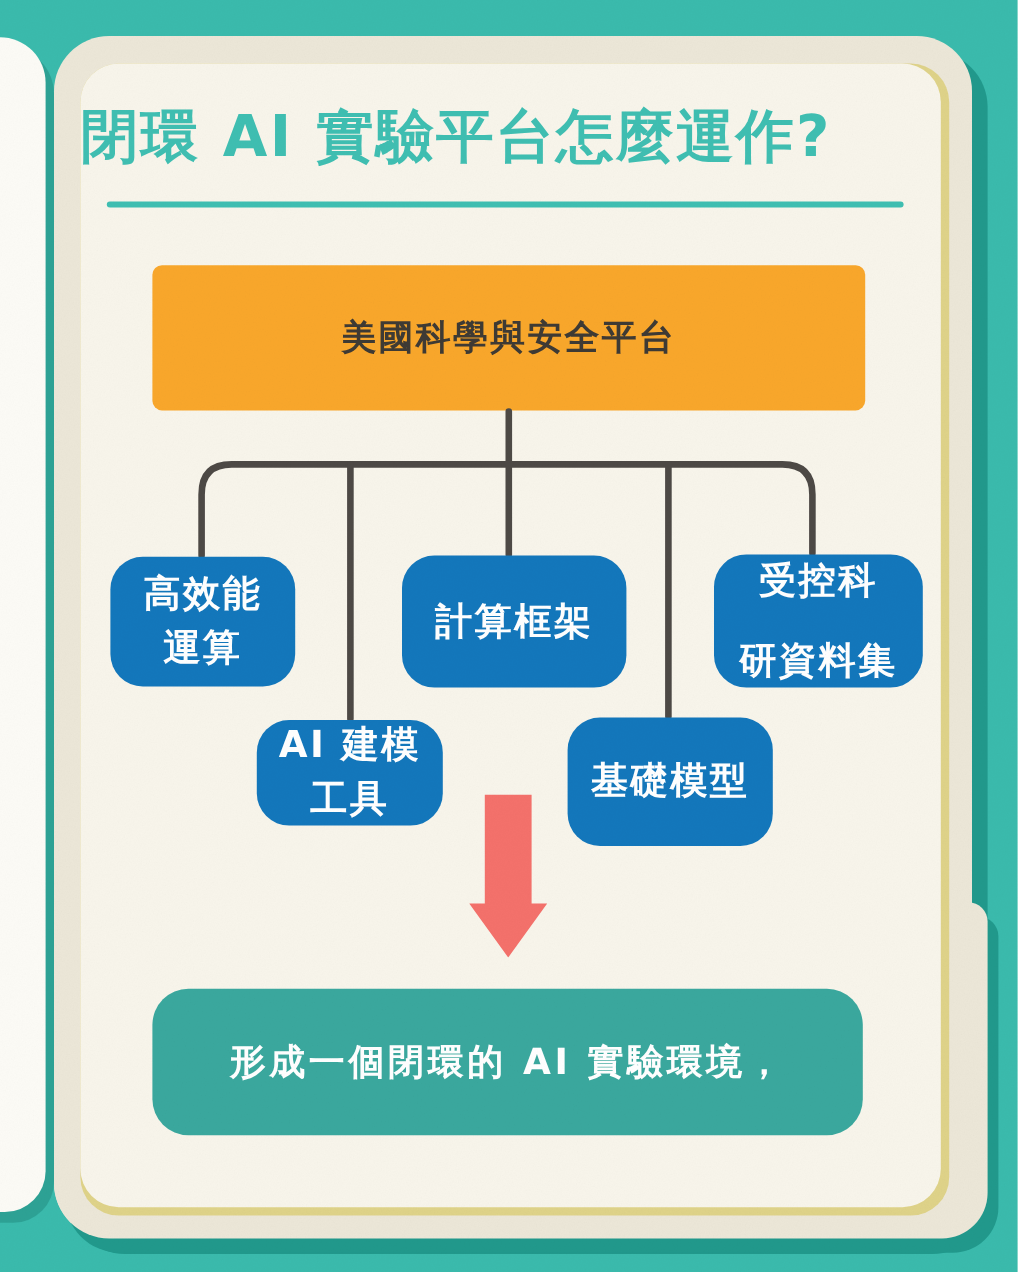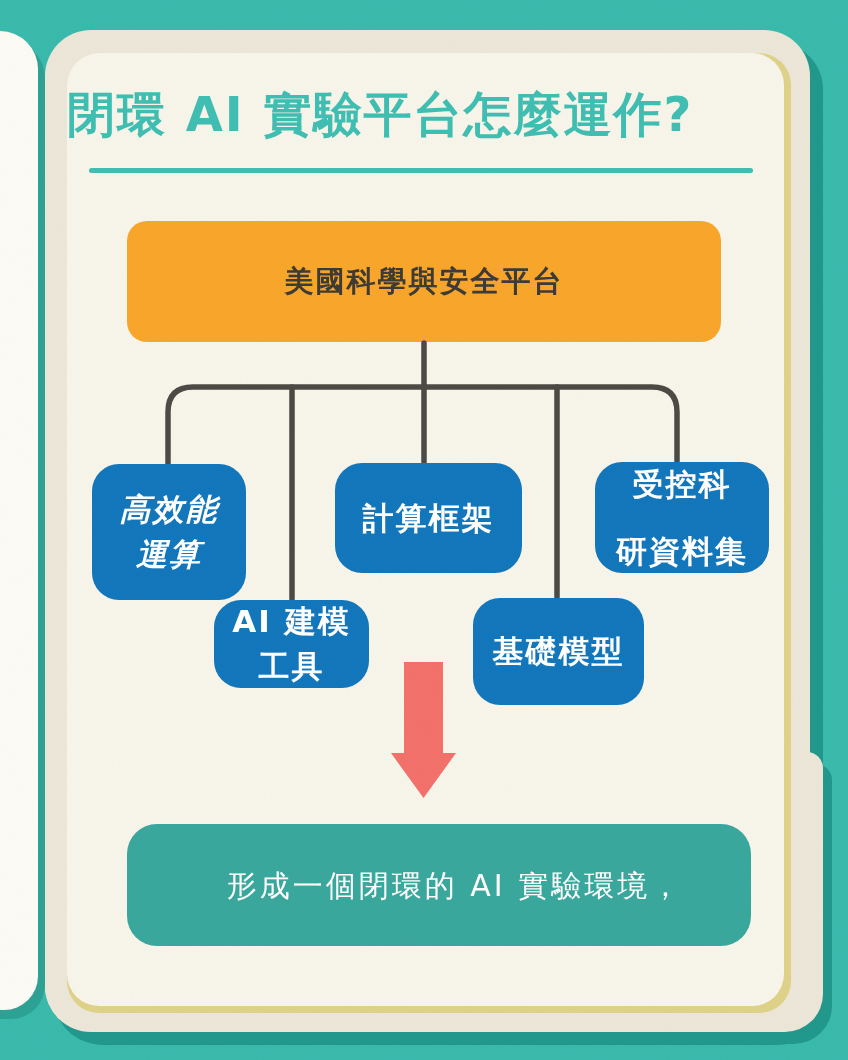--- a/index.html
+++ b/index.html
@@ -41,44 +41,44 @@
     left:67px;top:82px;width:717px;
     font-size:48px;font-weight:bold;color:#3FBFB2;letter-spacing:2px;
     line-height:64px;white-space:nowrap;
   }
   .title-underline{
     left:89px;top:168px;width:664px;height:5px;
     background:#3FBFB2;border-radius:3px;
   }
   .root-box{
     left:127px;top:221px;width:594px;height:121px;
-    background:#F9A72B;border-radius:20px;
+    background:#F9A72B;border-radius:8px;
     display:flex;flex-direction:column;justify-content:center;align-items:center;
     color:#3E3A34;font-size:29px;font-weight:bold;line-height:45px;
     letter-spacing:2px;text-align:center;white-space:nowrap;
   }
   .connectors{left:0;top:0;}
   .node{
     background:#1377BC;border-radius:27px;color:#FFFFFF;
     display:flex;flex-direction:column;justify-content:center;align-items:center;
     font-size:31px;font-weight:bold;line-height:45px;letter-spacing:2px;
     text-align:center;white-space:nowrap;
   }
-  .node-hpc{left:92px;top:464px;width:154px;height:136px;font-style:italic;}
+  .node-hpc{left:92px;top:464px;width:154px;height:108px;}
   .node-frameworks{left:335px;top:463px;width:187px;height:110px;}
   .node-datasets{left:595px;top:462px;width:174px;height:111px;gap:22px;}
   .node-ai-tools{left:214px;top:600px;width:155px;height:88px;}
   .node-foundation{left:473px;top:598px;width:171px;height:107px;}
   .arrow-svg{left:391px;top:662px;}
   .result-box{
     left:127px;top:824px;width:592px;height:122px;
     background:#3AA89E;border-radius:30px;
     display:flex;flex-direction:column;justify-content:center;align-items:center;
-    color:#FFFFFF;font-size:30px;font-weight:normal;line-height:49px;
-    letter-spacing:3px;text-align:center;white-space:nowrap;padding-left:32px;
+    color:#FFFFFF;font-size:30px;font-weight:bold;line-height:49px;
+    letter-spacing:3px;text-align:center;white-space:nowrap;
   }
   .grain{
     left:0;top:0;opacity:.05;pointer-events:none;mix-blend-mode:multiply;
   }
 </style>
 </head>
 <body>
 
 <div class="abs left-page"></div>
 <div class="abs folder"></div>

